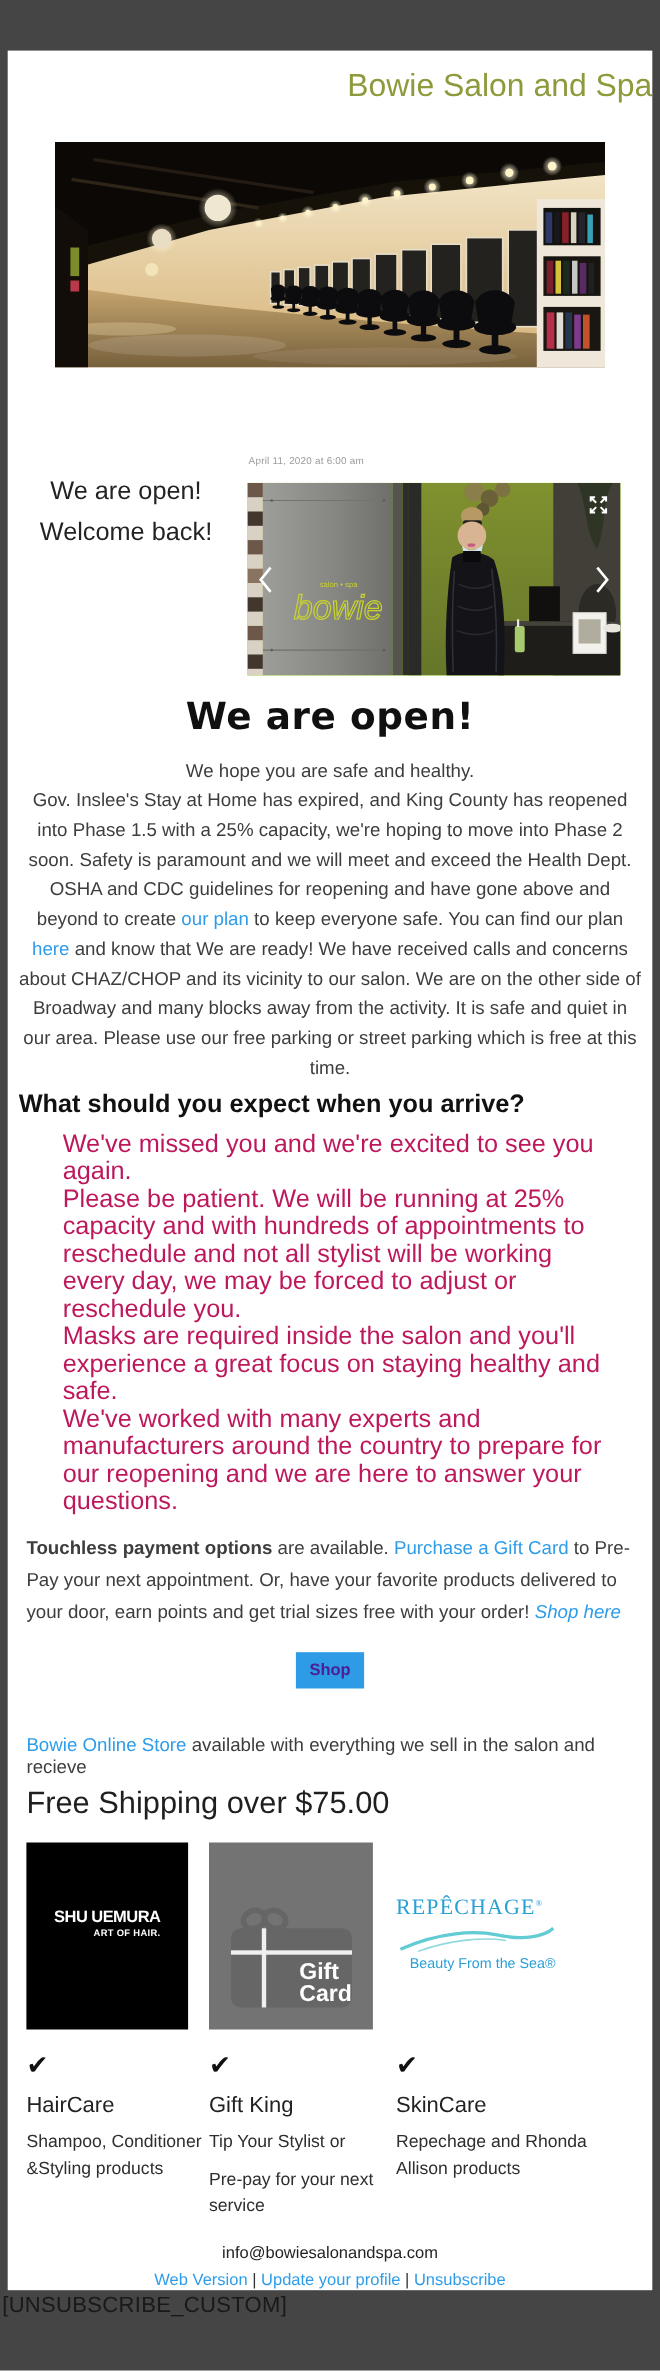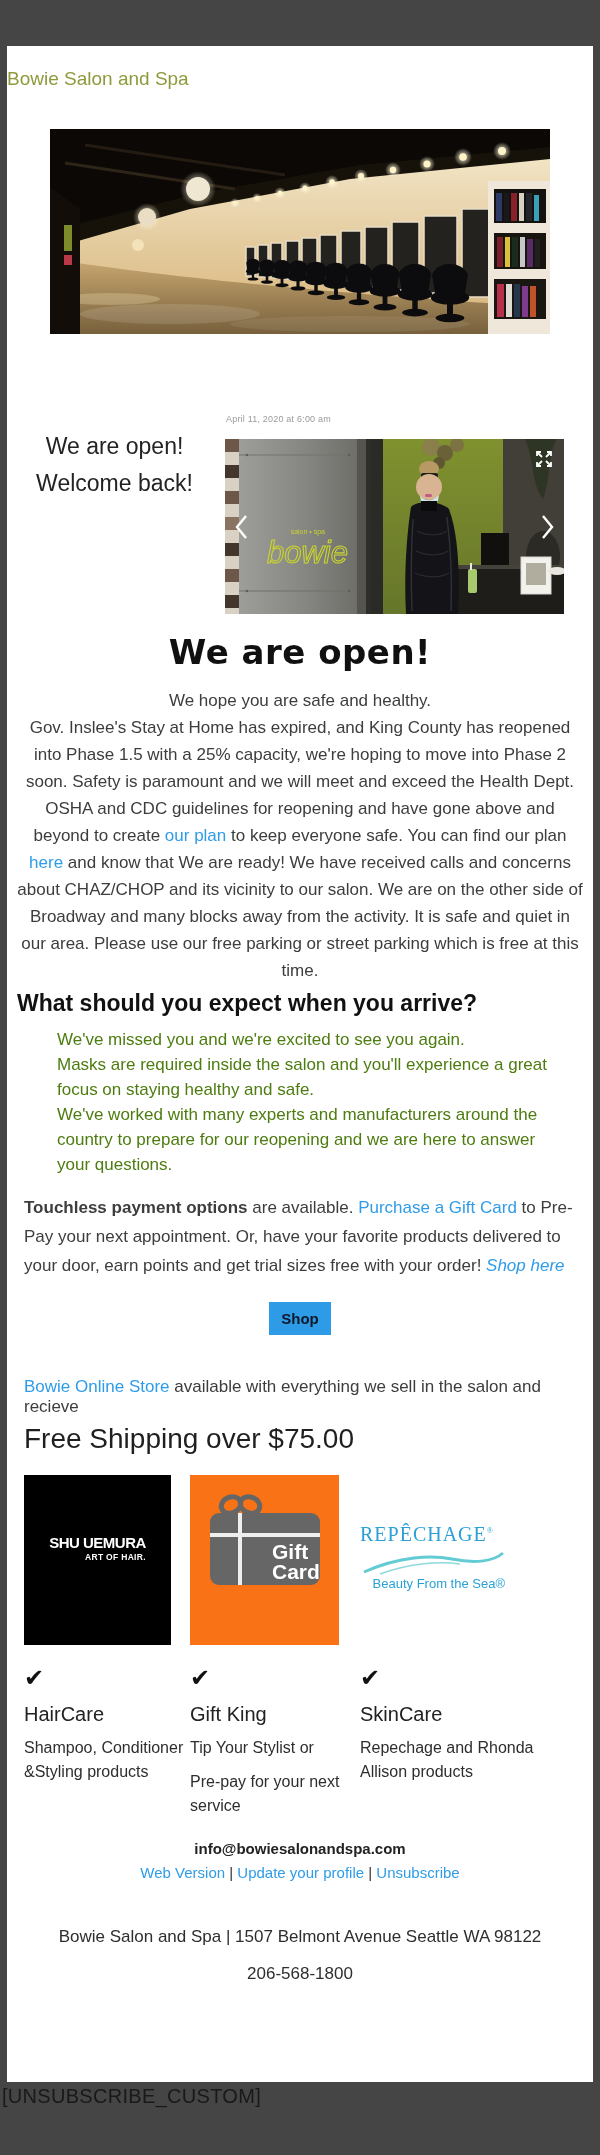--- a/index.html
+++ b/index.html
@@ -6,63 +6,63 @@
   body{
     width:600px;height:2155px;position:relative;
     background:#454545;
     font-family:"Liberation Sans",sans-serif;
     overflow:hidden;
   }
   .page{
     position:absolute;left:7px;top:46px;width:586px;height:2036px;
     background:#ffffff;overflow:hidden;
   }
-  .brand-title{margin-top:12px;text-align:left;font-size:19px;line-height:41px;color:#8f9a3c;}
+  .brand-title{margin-top:12px;text-align:right;font-size:29px;line-height:41px;color:#8f9a3c;}
   .hero{display:block;width:500px;height:205px;margin:30px auto 0;}
   .post-row{position:relative;margin-top:64px;height:201px;}
   .aside-note{position:absolute;left:5px;top:30px;width:205px;text-align:center;
     font-size:23px;line-height:37px;color:#232323;}
   .widget{position:absolute;left:218px;top:16px;width:339px;}
   .caption{font-size:9px;color:#9b9b9b;letter-spacing:.2px;margin:0 0 15px 1px;}
   .shot{position:relative;width:339px;height:175px;background:#84cc16;}
   .shot svg.scene{position:absolute;left:0;top:0;}
   .nav-btn{position:absolute;top:50%;transform:translateY(-50%);width:16px;height:30px;
     display:flex;align-items:center;justify-content:center;cursor:pointer;}
   .nav-prev{left:8px;} .nav-next{right:9px;}
   .expand-btn{position:absolute;right:9px;top:9px;width:22px;height:22px;cursor:pointer;}
   .h1{margin-top:30px;text-align:center;font-family:"DejaVu Sans",sans-serif;
     font-weight:900;font-size:34px;line-height:46px;color:#101010;letter-spacing:.5px;}
   .p-center{margin:12px auto 0;width:566px;text-align:center;font-size:17px;line-height:27px;color:#3d3d3d;}
   a.lnk{color:#2e9ce9;text-decoration:none;cursor:pointer;}
   .h2{margin:6px 0 0 10px;font-size:23px;font-weight:bold;color:#111;}
-  .list{margin:10px 0 0 50px;width:500px;font-size:17px;line-height:25px;color:#4d7c0f;}
+  .list{margin:10px 0 0 50px;width:500px;font-size:23px;line-height:25px;color:#be185d;}
   .pay{margin:16px 0 0 17px;width:556px;font-size:17px;line-height:29px;color:#3d3d3d;}
   .btn-row{margin-top:22px;text-align:center;}
-  .shop-btn{display:inline-block;background:#2e9be7;color:#0f172a;border:none;
+  .shop-btn{display:inline-block;background:#2e9be7;color:#4c1d95;border:none;
     font-family:"Liberation Sans",sans-serif;font-size:15px;font-weight:bold;
     padding:8px 12px;cursor:pointer;}
   .store-line{margin:42px 0 0 17px;font-size:17px;color:#3d3d3d;}
   .ship{margin:6px 0 0 17px;font-size:28px;color:#1f1f1f;}
   .products{display:flex;margin:20px 0 0 17px;}
   .col1{width:166px;} .col2{width:170px;} .col3{width:181px;}
   .img-box{height:170px;}
   .shu-box{width:147px;background:#000;display:flex;align-items:center;justify-content:center;}
   .shu-inner{transform:translateY(-12px);}
   .shu-brand{color:#fff;font-weight:bold;font-size:15px;letter-spacing:-.5px;white-space:nowrap;}
   .shu-sub{color:#fff;font-weight:bold;font-size:8.5px;text-align:right;margin-top:1px;letter-spacing:.3px;}
-  .gift-box{width:149px;background:#f97316;display:flex;align-items:flex-start;justify-content:center;}
+  .gift-box{width:149px;background:#737373;display:flex;align-items:flex-end;justify-content:center;}
   .rep-box{width:147px;background:#fff;padding-top:48px;box-sizing:border-box;}
   .rep-brand{color:#2aa0d5;font-family:"Liberation Serif",serif;font-size:20px;letter-spacing:1px;white-space:nowrap;}
   .rep-brand sup{font-size:8px;}
   .rep-tag{color:#2aa0d5;font-size:13px;text-align:right;margin-top:-8px;padding-right:2px;}
   .check{margin-top:20px;font-size:24px;color:#111;line-height:26px;}
   .p-title{margin-top:12px;font-size:20px;color:#222;}
   .p-desc{margin-top:10px;font-size:16px;line-height:24px;color:#2e2e2e;}
   .p-desc .gap{display:block;height:10px;}
-  .f-email{margin-top:22px;text-align:center;font-size:15px;color:#222;font-weight:bold;}
+  .f-email{margin-top:22px;text-align:center;font-size:15px;color:#222;}
   .f-links{margin-top:7px;text-align:center;font-size:15px;color:#333;}
   .f-addr{margin-top:46px;text-align:center;font-size:17px;color:#2e2e2e;}
   .f-phone{margin-top:17px;text-align:center;font-size:17px;color:#2e2e2e;}
   .unsub{position:absolute;left:2px;top:2085px;font-size:20px;color:#191919;letter-spacing:.3px;}
 </style>
 </head>
 <body>
 
 <div class="page">
 
@@ -331,20 +331,21 @@
 
   <div class="p-center">
     <span>We hope you are safe and healthy.</span><br>
     <span>Gov. Inslee's Stay at Home has expired, and King County has reopened into Phase 1.5 with a 25% capacity, we're hoping to move into Phase 2 soon. Safety is paramount and we will meet and exceed the Health Dept. OSHA and CDC guidelines for reopening and have gone above and beyond to create </span><a class="lnk">our plan</a><span> to keep everyone safe. You can find our plan </span><a class="lnk">here</a><span> and know that We are ready! We have received calls and concerns about CHAZ/CHOP and its vicinity to our salon. We are on the other side of Broadway and many blocks away from the activity. It is safe and quiet in our area. Please use our free parking or street parking which is free at this time.</span>
   </div>
 
   <div class="h2">What should you expect when you arrive?</div>
 
   <div class="list">
     <div>We've missed you and we're excited to see you again.</div>
+    <div>Please be patient. We will be running at 25% capacity and with hundreds of appointments to reschedule and not all stylist will be working every day, we may be forced to adjust or reschedule you.</div>
     <div>Masks are required inside the salon and you'll experience a great focus on staying healthy and safe.</div>
     <div>We've worked with many experts and manufacturers around the country to prepare for our reopening and we are here to answer your questions.</div>
   </div>
 
   <div class="pay">
     <b>Touchless payment options</b><span> are available. </span><a class="lnk">Purchase a Gift Card</a><span> to Pre-Pay your next appointment. Or, have your favorite products delivered to your door, earn points and get trial sizes free with your order! </span><a class="lnk" style="font-style:italic">Shop here</a>
   </div>
 
   <div class="btn-row">
     <button class="shop-btn">Shop</button>

